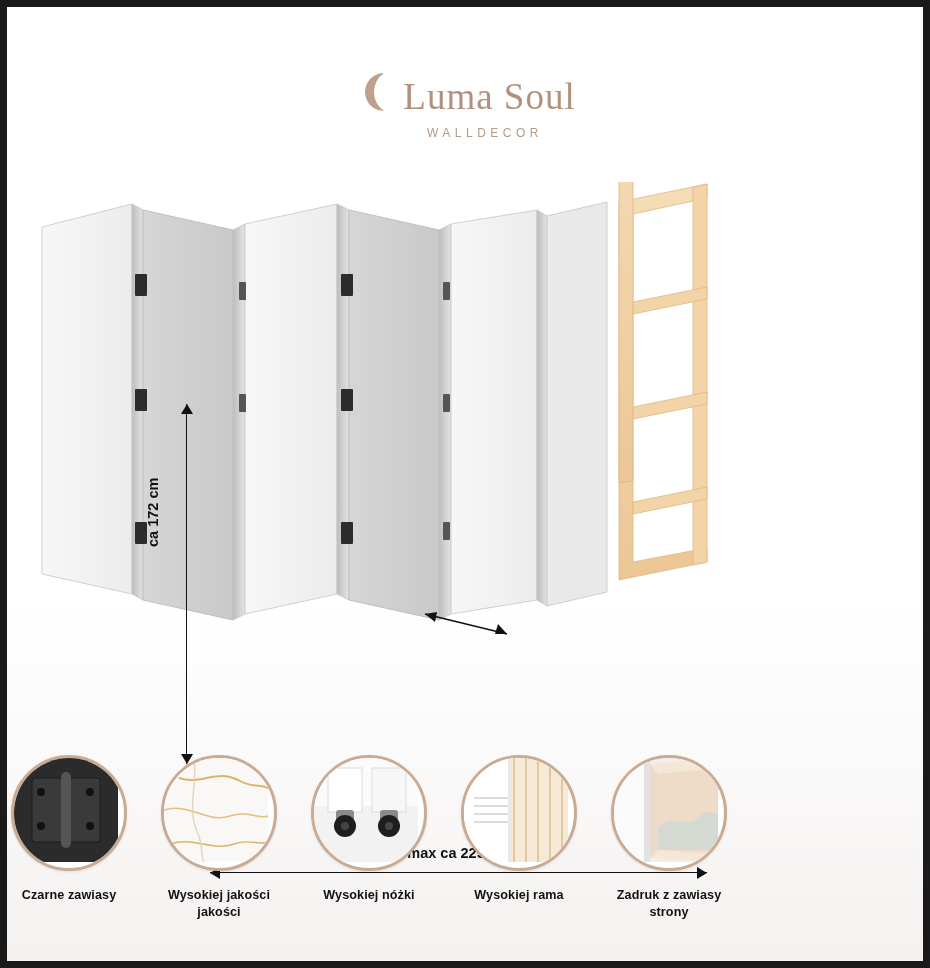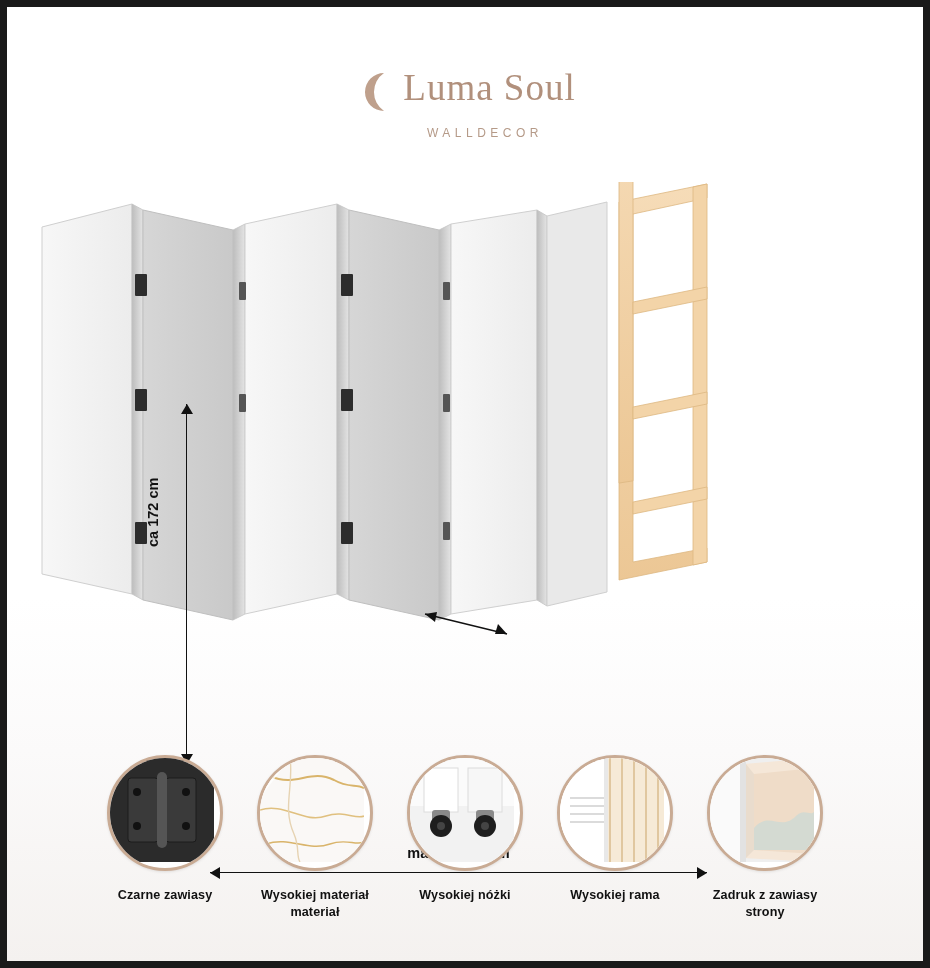--- a/index.html
+++ b/index.html
@@ -32,21 +32,21 @@
 
   
   .brand {
     position: absolute;
     left: 0; top: 62px;
     width: 916px;
     text-align: center;
   }
   .brand-row {
     display: inline-flex;
-    align-items: flex-start;
+    align-items: flex-end;
     gap: 3px;
   }
   .brand-mark {
     width: 46px; height: 46px;
     position: relative;
     display: inline-block;
   }
   .brand-mark svg { display: block; }
   .brand-name {
     font-family: "Liberation Serif", serif;
@@ -166,21 +166,21 @@
     white-space: nowrap;
   }
 
   
   .features {
     position: absolute;
     left: 0;
     top: 748px;
     width: 916px;
     display: flex;
-    justify-content: center;
+    justify-content: flex-start;
     gap: 26px;
   }
   .feature {
     width: 124px;
     display: flex;
     flex-direction: column;
     align-items: center;
   }
   .feature-circle {
     width: 110px;
@@ -336,21 +336,21 @@
           <svg width="104" height="104" viewBox="0 0 104 104">
             <rect width="104" height="104" fill="#f7f4f0"></rect>
             <polygon points="0,0 104,0 104,104 0,104" fill="#faf8f6"></polygon>
             <path d="M10 18 C36 30 50 10 74 22 C88 30 96 26 104 30" stroke="#d9b46a" stroke-width="2" fill="none"></path>
             <path d="M0 52 C24 44 44 66 66 58 C84 52 96 62 104 58" stroke="#e0c07f" stroke-width="1.6" fill="none"></path>
             <path d="M6 86 C30 78 48 94 70 86 C86 80 96 88 104 84" stroke="#d9b46a" stroke-width="1.4" fill="none"></path>
             <path d="M30 0 C34 28 22 50 34 76 C40 90 36 98 40 104" stroke="#e6d3b2" stroke-width="1.4" fill="none"></path>
             <polygon points="0,0 30,0 0,40" fill="#ffffff" opacity="0.8"></polygon>
           </svg>
         </div>
-        <div class="feature-label">Wysokiej materiał materiał</div>
+        <div class="feature-label">Wysokiej jakości jakości</div>
       </div>
 
       <div class="feature">
         <div class="feature-circle">
           <svg width="104" height="104" viewBox="0 0 104 104">
             <rect width="104" height="104" fill="#f2f2f2"></rect>
             <rect x="0" y="0" width="104" height="48" fill="#fbfbfb"></rect>
             <rect x="14" y="10" width="34" height="44" fill="#ffffff" stroke="#dcdcdc"></rect>
             <rect x="58" y="10" width="34" height="44" fill="#f7f7f7" stroke="#dcdcdc"></rect>
             <rect x="22" y="52" width="18" height="12" rx="3" fill="#8a8a8a"></rect>

